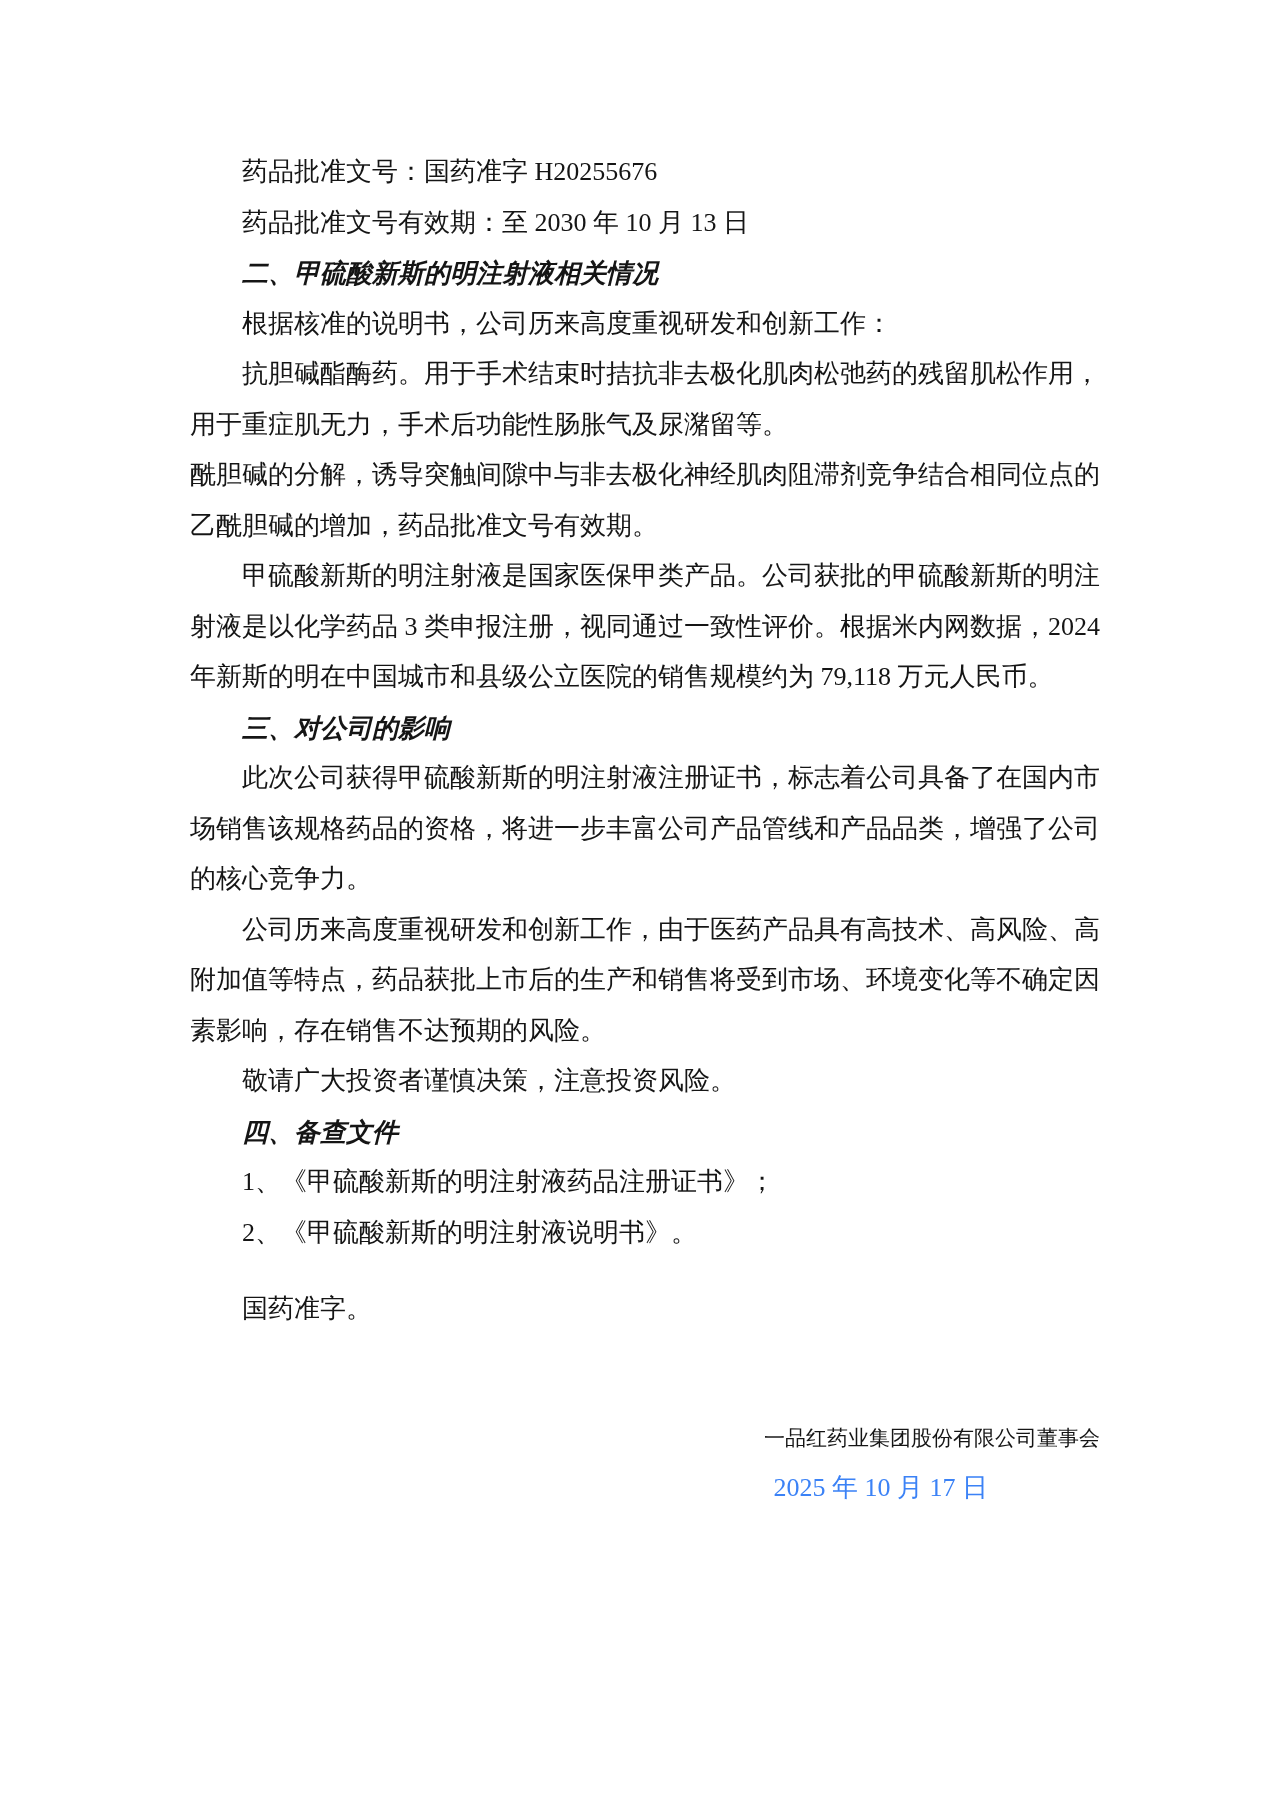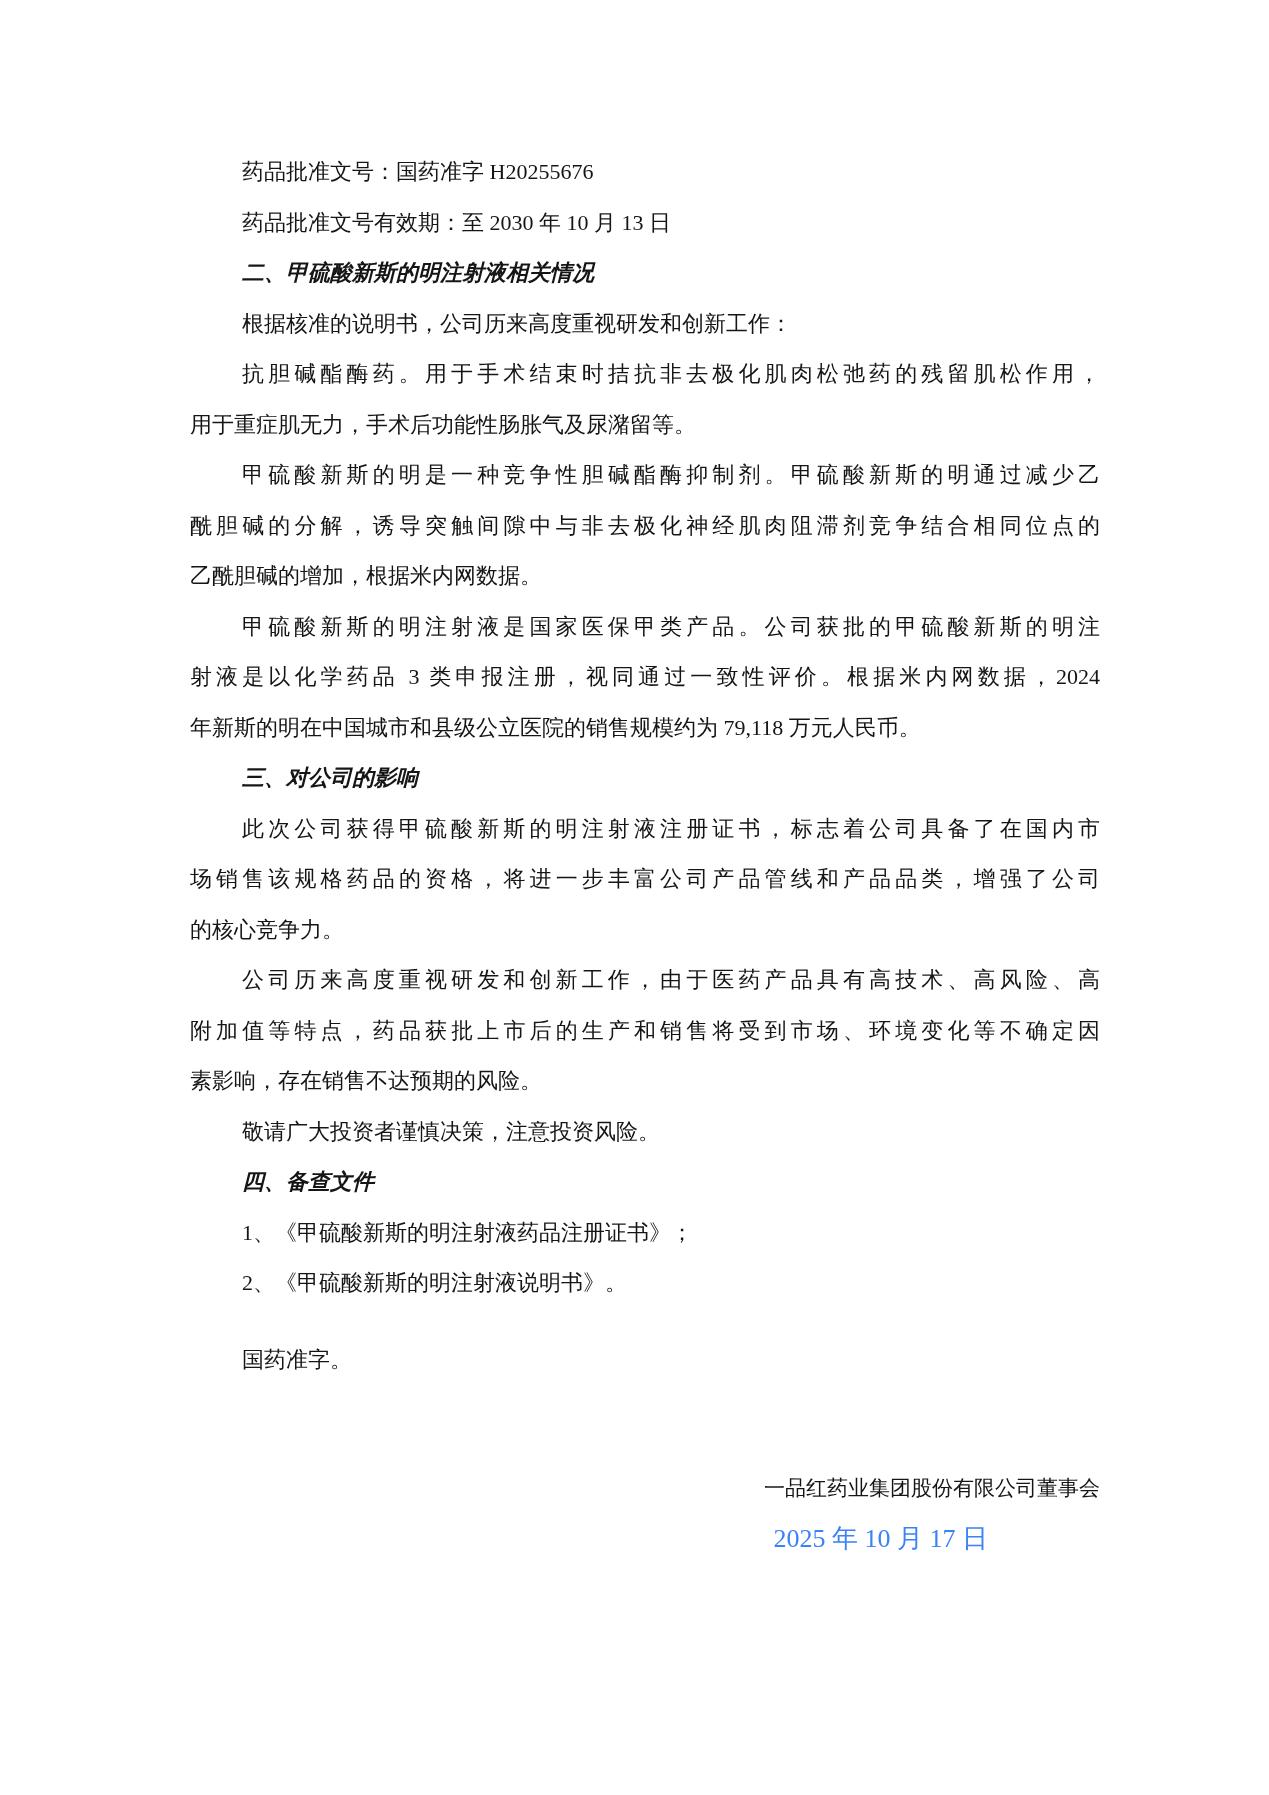--- a/index.html
+++ b/index.html
@@ -10,21 +10,21 @@
     margin:0 auto;
     overflow:hidden;
   }
   .doc {
     position:absolute;
     left:190px; top:147px;
     width:910px;
   }
   .line {
     font-family:"Liberation Serif","DejaVu Serif",serif;
-    font-size:22px;
+    font-size:26px;
     line-height:50.5px;
     color:#151515;
     white-space:pre-wrap;
     text-align:left;
   }
   .line.heading {
     font-family:"Liberation Sans","DejaVu Sans",sans-serif;
     font-weight:700;
     font-style:italic;
   }
@@ -57,23 +57,22 @@
 
 <div class="page">
   <div class="doc">
     <div>
         <div class="line body indent">药品批准文号：国药准字 H20255676</div>
         <div class="line body indent">药品批准文号有效期：至 2030 年 10 月 13 日</div>
         <div class="line heading indent">二、甲硫酸新斯的明注射液相关情况</div>
         <div class="line body indent">根据核准的说明书，公司历来高度重视研发和创新工作：</div>
         <div class="line body indent flush">抗胆碱酯酶药。用于手术结束时拮抗非去极化肌肉松弛药的残留肌松作用，</div>
         <div class="line body">用于重症肌无力，手术后功能性肠胀气及尿潴留等。</div>
-        <div class="line body indent flush">甲硫酸新斯的明是一种竞争性胆碱酯酶抑制剂。甲硫酸新斯的明通过减少乙</div>
         <div class="line body flush">酰胆碱的分解，诱导突触间隙中与非去极化神经肌肉阻滞剂竞争结合相同位点的</div>
-        <div class="line body">乙酰胆碱的增加，根据米内网数据。</div>
+        <div class="line body">乙酰胆碱的增加，药品批准文号有效期。</div>
         <div class="line body indent flush">甲硫酸新斯的明注射液是国家医保甲类产品。公司获批的甲硫酸新斯的明注</div>
         <div class="line body flush">射液是以化学药品 3 类申报注册，视同通过一致性评价。根据米内网数据，2024</div>
         <div class="line body">年新斯的明在中国城市和县级公立医院的销售规模约为 79,118 万元人民币。</div>
         <div class="line heading indent">三、对公司的影响</div>
         <div class="line body indent flush">此次公司获得甲硫酸新斯的明注射液注册证书，标志着公司具备了在国内市</div>
         <div class="line body flush">场销售该规格药品的资格，将进一步丰富公司产品管线和产品品类，增强了公司</div>
         <div class="line body">的核心竞争力。</div>
         <div class="line body indent flush">公司历来高度重视研发和创新工作，由于医药产品具有高技术、高风险、高</div>
         <div class="line body flush">附加值等特点，药品获批上市后的生产和销售将受到市场、环境变化等不确定因</div>
         <div class="line body">素影响，存在销售不达预期的风险。</div>

